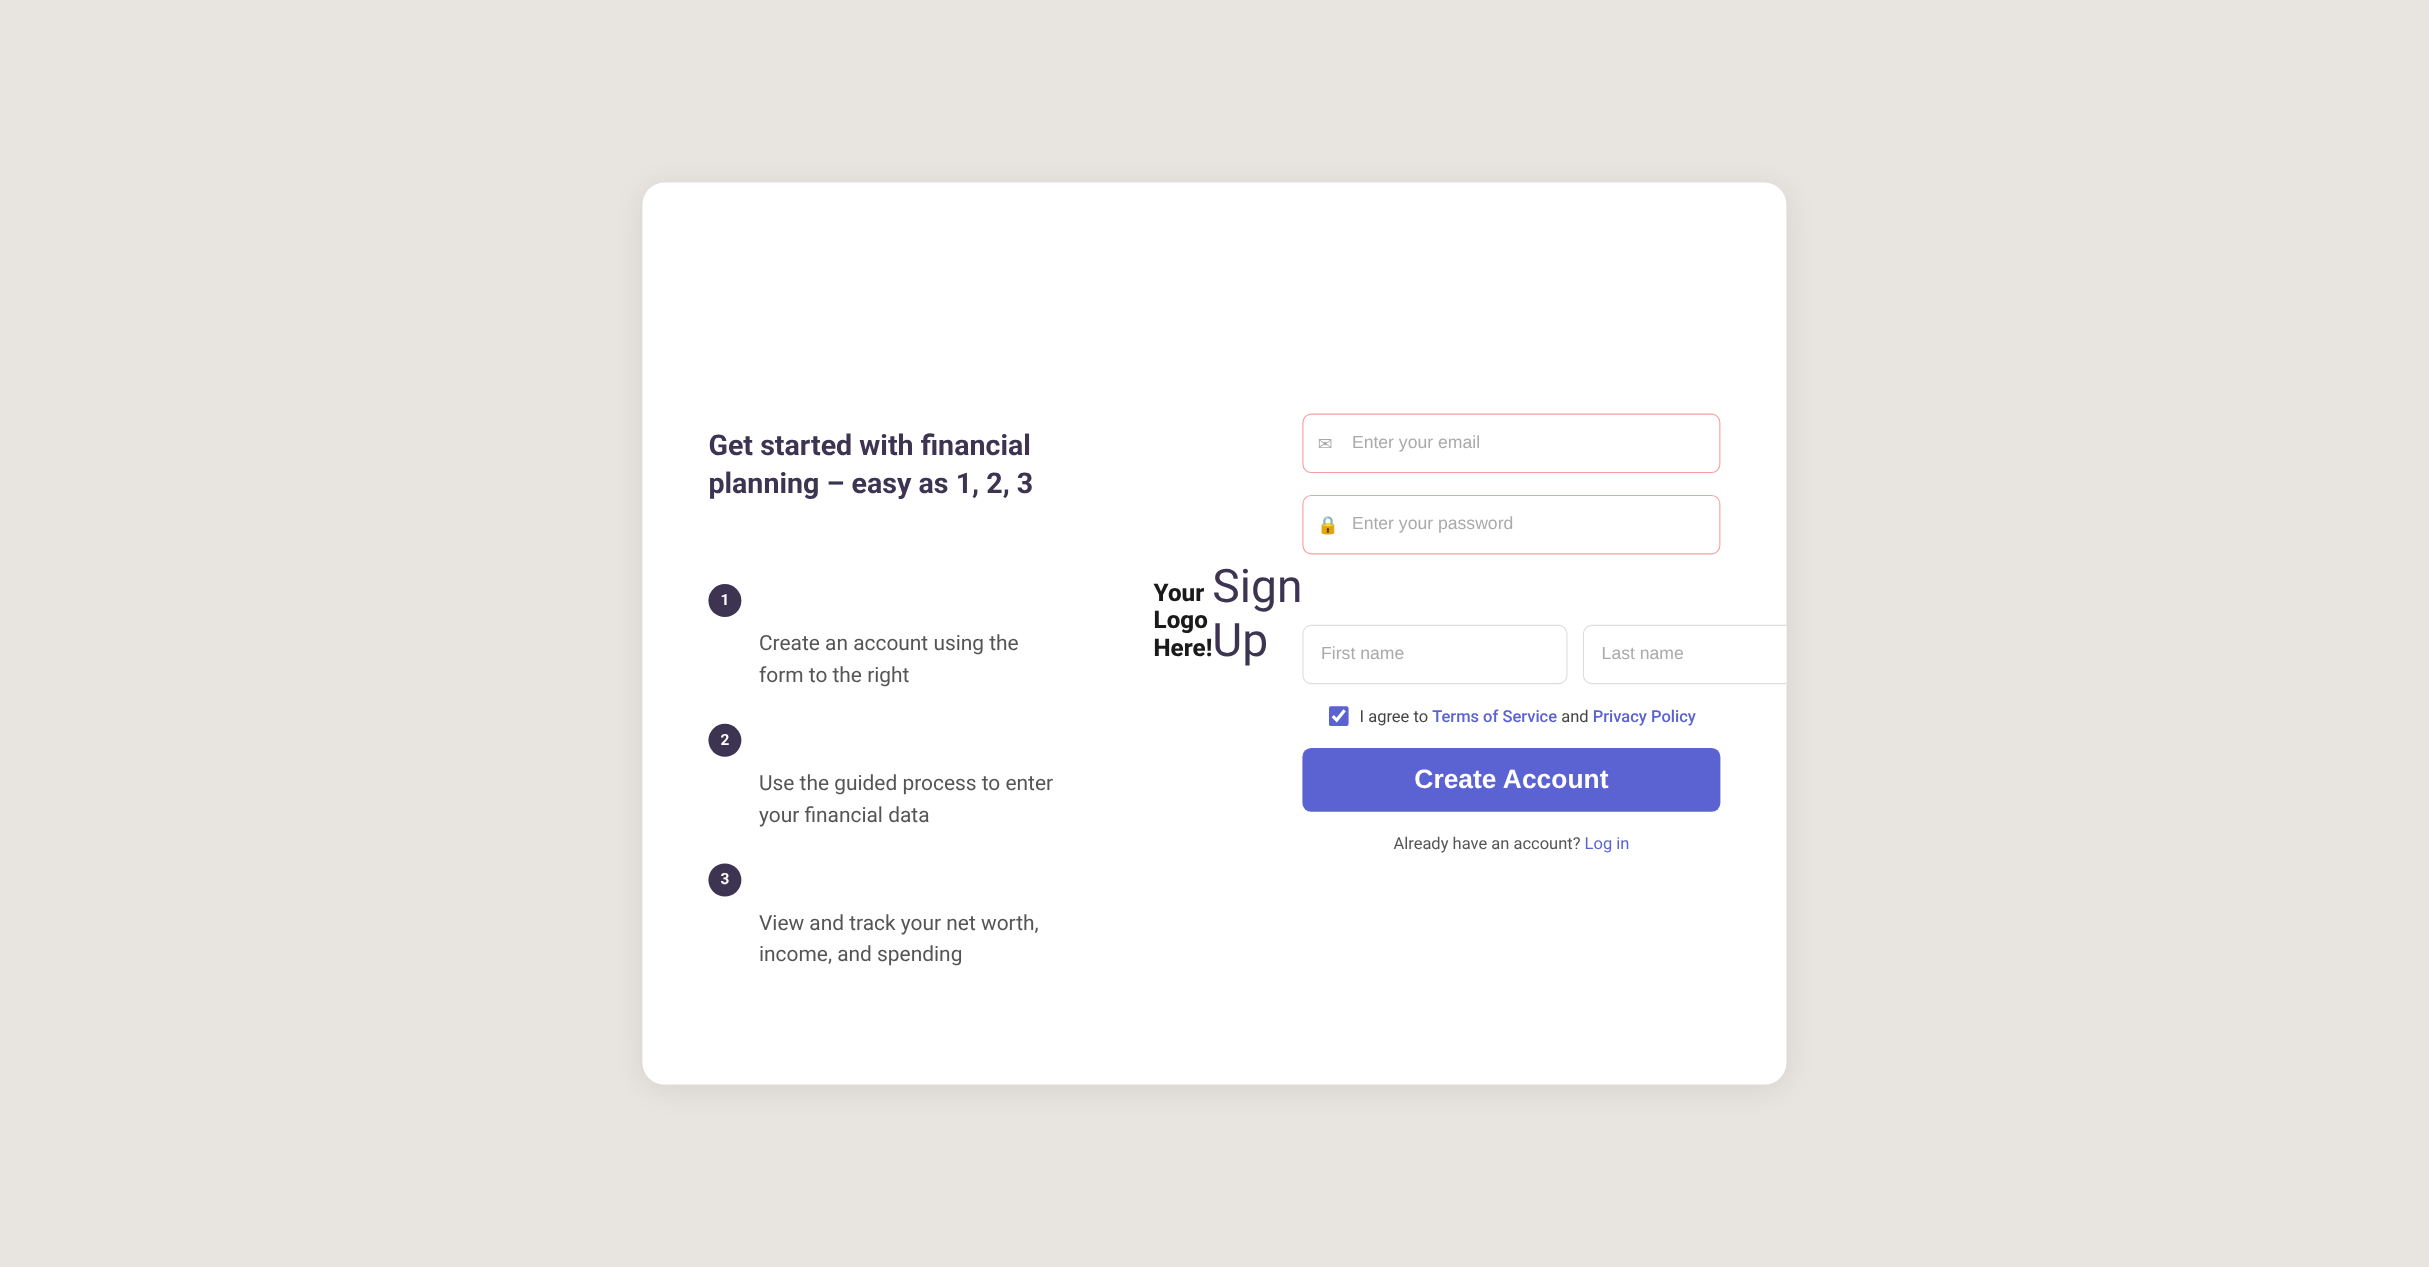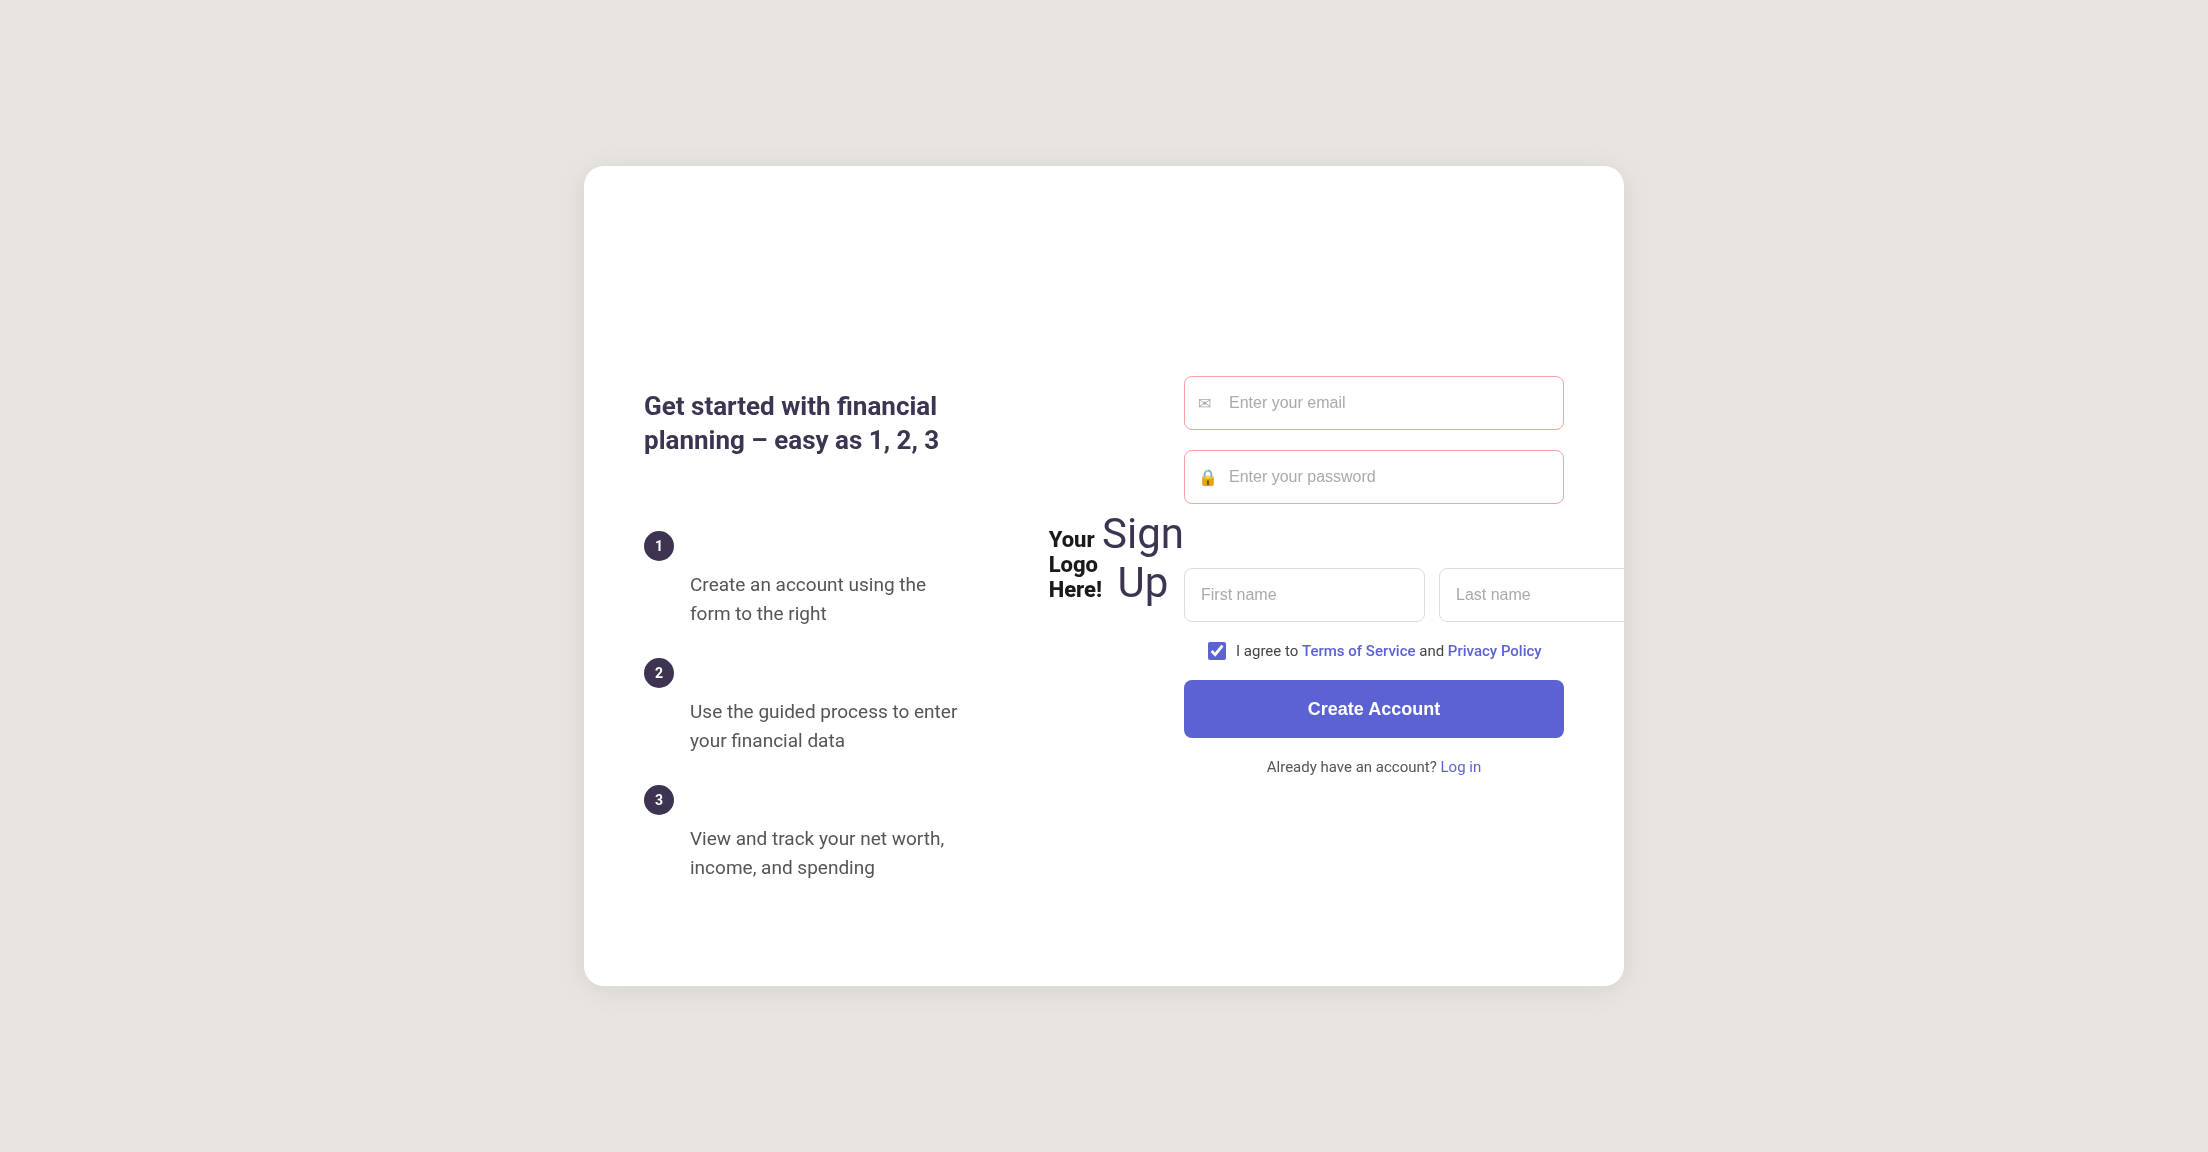--- a/index.html
+++ b/index.html
@@ -96,21 +96,20 @@
       color: #1a1a1a;
       margin-bottom: 24px;
       align-self: center;
     }
 
     .sign-up-title {
       font-size: 42px;
       font-weight: 400;
       color: #3d3452;
       margin-bottom: 36px;
-      text-align: center;
     }
 
     .form {
       width: 100%;
       max-width: 380px;
       display: flex;
       flex-direction: column;
       gap: 20px;
     }
 
@@ -186,21 +185,21 @@
       color: #5b63d3;
       text-decoration: none;
       font-weight: 500;
     }
 
     .create-btn {
       width: 100%;
       height: 58px;
       background-color: #5b63d3;
       color: #ffffff;
-      font-size: 18px;
+      font-size: 24px;
       font-weight: 600;
       border: none;
       border-radius: 8px;
       cursor: pointer;
       transition: background-color 0.2s;
     }
 
     .login-row {
       text-align: center;
       font-size: 15px;

